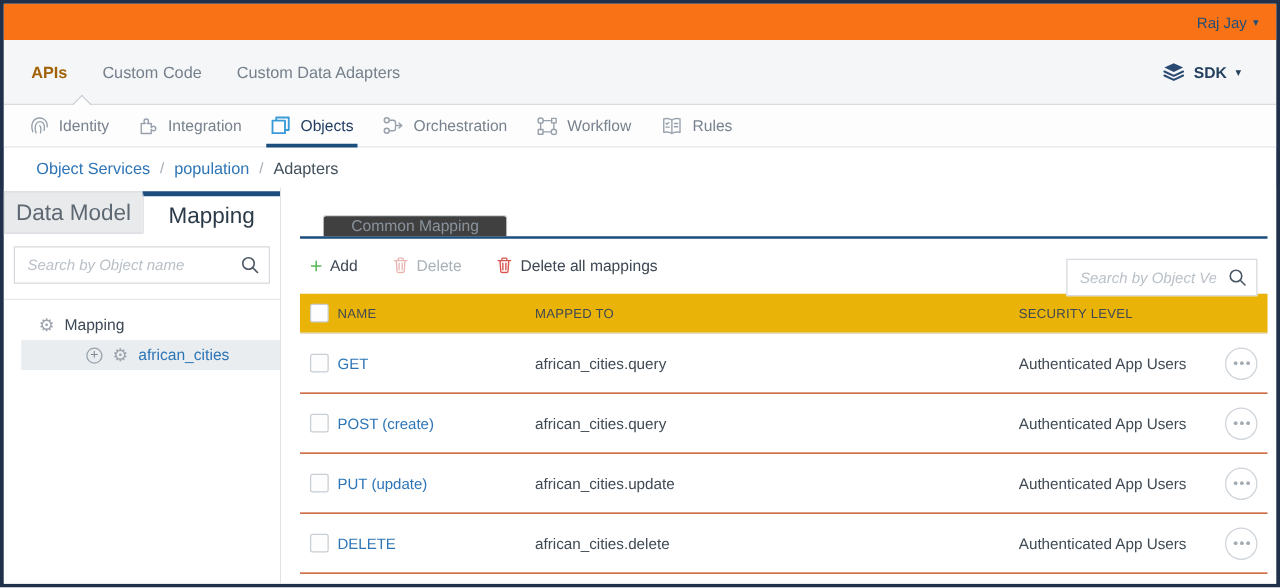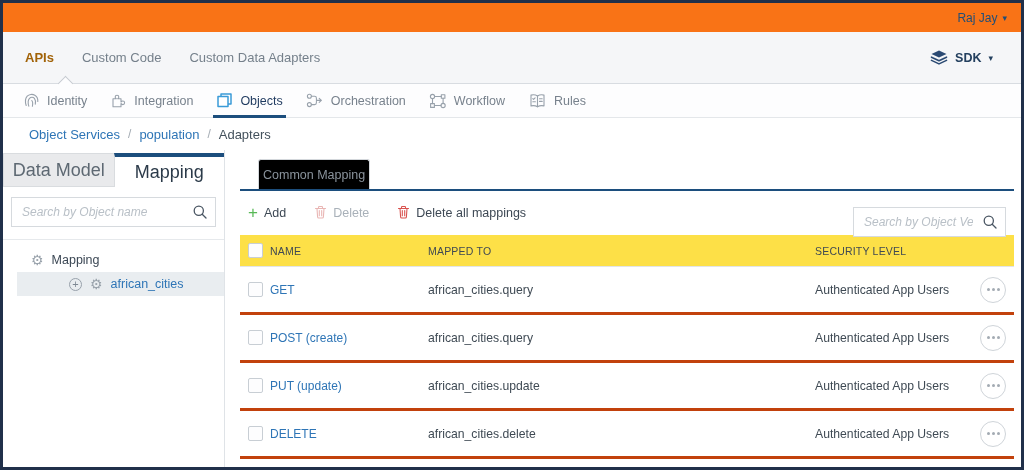--- a/index.html
+++ b/index.html
@@ -74,42 +74,42 @@
               color: #7e8893; font-size: 11px; line-height: 10px; text-align: center; flex: 0 0 13px; }
   .tree-item-label { font-size: 12.5px; color: #2e75b6; }
 
   
   .main { flex: 1; padding: 8px 7px 0 15px; position: relative; background: #fff; }
   .main-tabs { position: relative; height: 33px; display: flex; align-items: flex-end;
                padding-left: 18px; gap: 4px; }
   .tabline { position: absolute; left: 0; right: 0; bottom: 0; height: 2px; background: #1c4e7d; }
   .mtab { display: flex; align-items: center; font-size: 12.5px; border-radius: 3px 3px 0 0;
           cursor: pointer; position: relative; }
-  .mtab.inactive { height: 30px; margin-bottom: 2px; padding: 0 4px; background: #000000;
+  .mtab.inactive { height: 17px; margin-bottom: 2px; padding: 0 22px; background: #404040;
           border: 1px solid #d3d7db; border-bottom: none; color: #8a939c; z-index: 1; }
   .mtab.active { height: 33px; padding: 0 20px; background: #fff; border: 2px solid #1c4e7d;
           border-bottom: none; color: #2e3b49; z-index: 2; }
 
   .toolbar { height: 30px; margin-top: 7px; display: flex; align-items: center; position: relative; }
   .tb-btn { display: flex; align-items: center; gap: 6px; font-size: 12.5px; color: #3d4854; cursor: pointer; }
   .tb-add { margin-left: 8px; }
   .plus { color: #58b957; font-size: 17px; line-height: 1; margin-top: -2px; }
   .tb-delete { margin-left: 28px; color: #a9b1b9; cursor: default; }
   .tb-delete-all { margin-left: 28px; }
   .trash svg { stroke: #d9534f; fill: none; stroke-width: 1.1; stroke-linecap: round; stroke-linejoin: round; }
   .trash.disabled svg { stroke: #e9b6b4; }
   .verb-search { position: absolute; right: 0; top: -1px; width: 153px; }
 
   
   .table { margin-top: 7px; }
   .thead, .trow { display: grid; grid-template-columns: 22px 158px 387px 1fr 34px;
                   padding: 0 8px; align-items: center; }
-  .thead { height: 32px; background: #fde047; border-bottom: 1px solid #e2e5e8; }
+  .thead { height: 32px; background: #eab308; border-bottom: 1px solid #e2e5e8; }
   .th { font-size: 10.5px; color: #3f4953; letter-spacing: 0.2px; }
-  .trow { height: 48px; border-bottom: 3px solid #c2410c; }
+  .trow { height: 48px; border-bottom: 1px solid #c2410c; }
   .checkbox { width: 15px; height: 15px; border: 1px solid #c8ced4; border-radius: 2px;
               background: #fdfdfe; cursor: pointer; }
   .cell-name { font-size: 12px; color: #2e75b6; cursor: pointer; }
   .cell-mapped, .cell-security { font-size: 12.2px; color: #3f4a54; }
   .ellipsis-btn { width: 26px; height: 26px; border-radius: 50%; border: 1px solid #cfd4d9;
                   background: #fff; display: flex; align-items: center; justify-content: center;
                   gap: 2px; cursor: pointer; justify-self: end; }
   .dot { width: 3px; height: 3px; border-radius: 50%; background: #a3abb3; }
 </style>
 </head>

